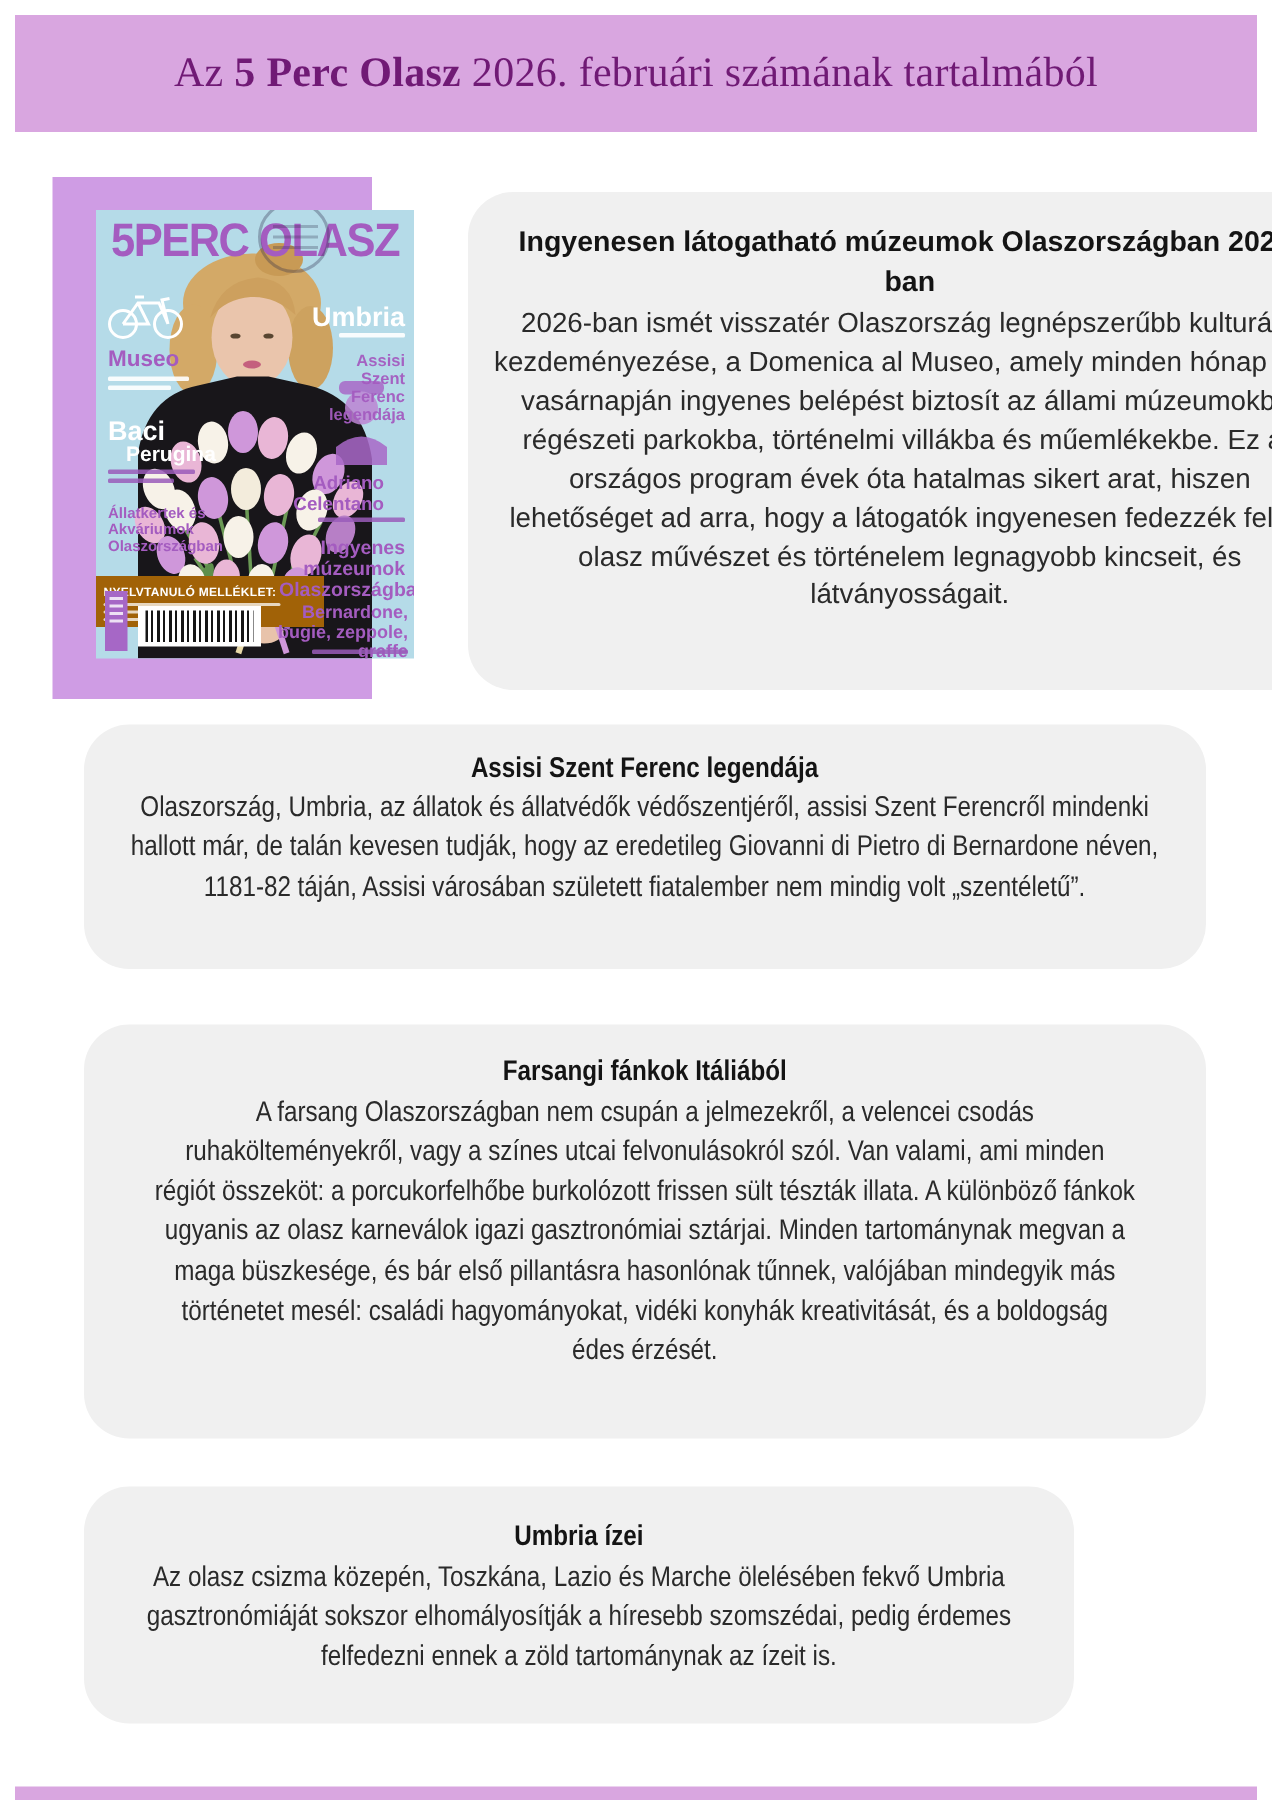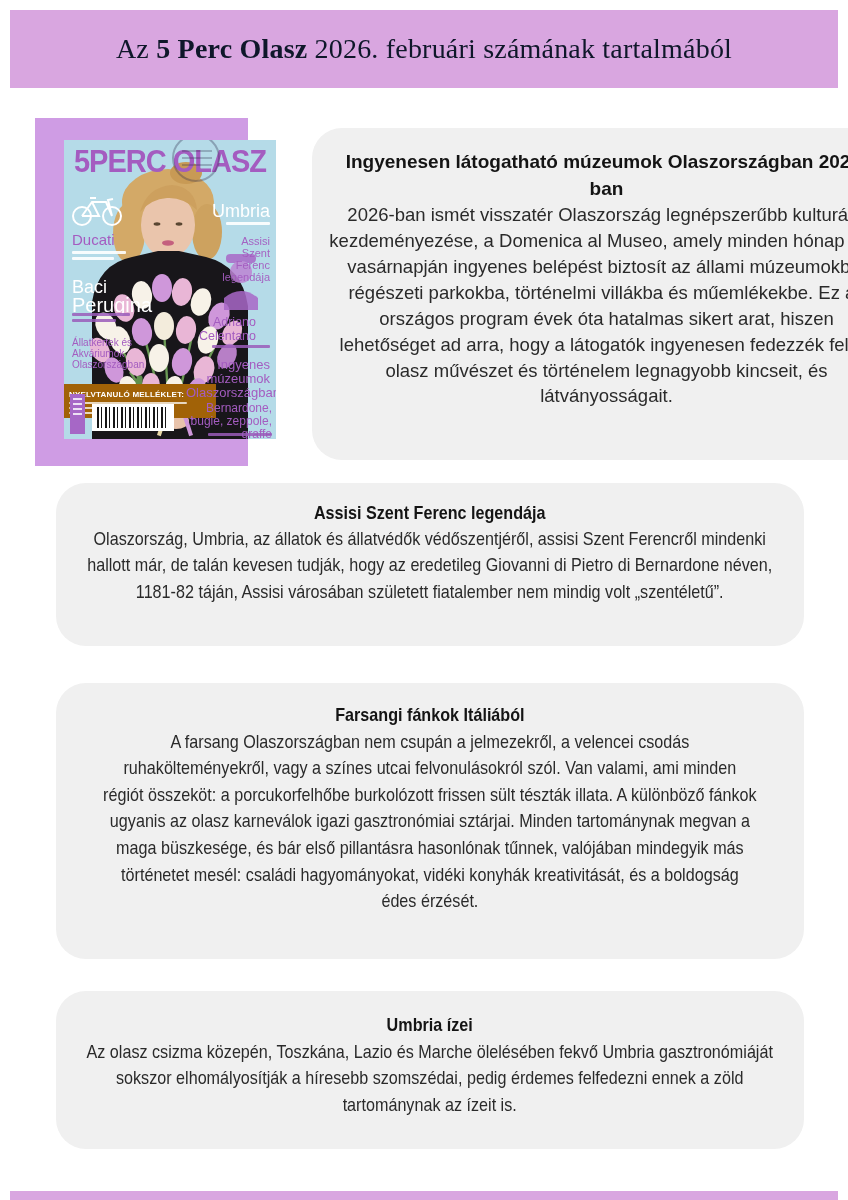--- a/index.html
+++ b/index.html
@@ -7,49 +7,49 @@
     --cover-accent:#a45cc0; --ink:#2b2b2b;
   }
   *{box-sizing:border-box;margin:0;padding:0}
   html,body{width:848px;height:1200px}
   body{position:relative;background:#fff;overflow:hidden;
        font-family:"Liberation Sans",sans-serif;color:var(--ink)}
 
   
   .banner{position:absolute;left:10px;top:10px;width:828px;height:78px;
           background:var(--banner);display:flex;align-items:center;justify-content:center;
-          font-family:"Liberation Serif",serif;font-size:28px;color:#0f172a;letter-spacing:.2px}
+          font-family:"Liberation Serif",serif;font-size:28px;color:#701a75;letter-spacing:.2px}
   .banner b{font-weight:700}
 
   
   .footer-bar{position:absolute;left:10px;right:10px;bottom:0;height:9px;background:var(--banner)}
 
   
   .card{position:absolute;background:var(--card);border-radius:30px;text-align:center;color:#2a2a2a}
   .card h2{font-size:19px;font-weight:700;color:#141414}
   .card p{font-weight:400}
   .card1{left:312px;top:128px;width:589px;height:332px;padding:21px 17px;font-size:18.5px;line-height:1.4}
   .card2{left:56px;top:483px;width:748px;height:163px;padding:17px 30px;font-size:19px;line-height:1.38}
   .card3{left:56px;top:683px;width:748px;height:276px;padding:19px 46px;font-size:19px;line-height:1.4}
-  .card4{left:56px;top:991px;width:748px;height:158px;padding:21px 30px;font-size:19px;line-height:1.4}
+  .card4{left:56px;top:991px;width:660px;height:158px;padding:21px 30px;font-size:19px;line-height:1.4}
   
   .cx{width:117.65%;margin-left:-8.82%;transform:scaleX(.85)}
 
   
   .mag-frame{position:absolute;left:35px;top:118px;width:213px;height:348px;background:var(--frame)}
   .mag{position:absolute;left:29px;top:22px;width:212px;height:299px;background:var(--cover-bg);overflow:hidden}
   .mag .art{position:absolute;inset:0;z-index:1}
   .masthead{position:absolute;top:5px;left:0;right:0;z-index:3;text-align:center;
             font-weight:700;font-size:29px;letter-spacing:-1px;color:var(--cover-accent);
             transform:scaleY(1.08)}
   .postmark{position:absolute;z-index:4;left:108px;top:-6px;width:48px;height:48px;border-radius:50%;
             border:2px solid rgba(45,45,75,.32)}
   .postmark:before{content:"";position:absolute;left:8px;top:14px;width:30px;height:2px;background:rgba(45,45,75,.28);
             box-shadow:0 7px 0 rgba(45,45,75,.28),0 14px 0 rgba(45,45,75,.28)}
-  .lbl{position:absolute;z-index:3;font-weight:400;color:var(--cover-accent);line-height:1.08}
+  .lbl{position:absolute;z-index:3;font-weight:700;color:var(--cover-accent);line-height:1.08}
   .lbl.white{color:#fff}
   .lbl.right{text-align:right}
   .bar{position:absolute;z-index:3;height:3px;background:rgba(255,255,255,.9);border-radius:1px}
   .bar.purple{background:rgba(154,92,186,.85)}
   .supplement{position:absolute;z-index:3;left:0;top:244px;width:152px;height:34px;background:#a16207;padding:6px 5px}
   .supplement .t{font-size:8px;font-weight:700;color:#fff;letter-spacing:.2px}
   .supplement .l{height:2.5px;background:rgba(255,255,255,.75);margin-top:2.5px;border-radius:1px}
   .issue-tag{position:absolute;z-index:3;left:6px;bottom:5px;width:15px;height:40px;background:#a667c6}
   .issue-tag:before{content:"";position:absolute;left:3px;top:4px;width:9px;height:2px;background:rgba(255,255,255,.8);
             box-shadow:0 5px 0 rgba(255,255,255,.8),0 10px 0 rgba(255,255,255,.8),0 15px 0 rgba(255,255,255,.8)}
@@ -140,25 +140,25 @@
       <g opacity="0.85">
         <rect x="162" y="114" width="30" height="9" rx="4" fill="#a968c8"></rect>
         <circle cx="177" cy="132" r="11" fill="#bd85d4"></circle>
         <path d="M160,158 Q177,144 194,158 L194,170 L160,170 Z" fill="#a968c8"></path>
       </g>
     </svg>
 
     <div class="masthead">5PERC OLASZ</div>
     <div class="postmark"></div>
 
-    <div class="lbl" style="left:8px;top:92px;font-size:15px">Ducati</div>
+    <div class="lbl" style="left:8px;top:92px;font-size:15px">Museo</div>
     <div class="bar" style="left:8px;top:111px;width:54px"></div>
     <div class="bar" style="left:8px;top:117px;width:42px"></div>
     <div class="lbl white" style="left:8px;top:138px;font-size:18px">Baci</div>
-    <div class="lbl white" style="left:8px;top:155px;font-size:20px">Perugina</div>
+    <div class="lbl white" style="left:20px;top:155px;font-size:14px">Perugina</div>
     <div class="bar purple" style="left:8px;top:173px;width:58px"></div>
     <div class="bar purple" style="left:8px;top:179px;width:44px"></div>
     <div class="lbl" style="left:8px;top:198px;width:92px;font-size:10px">Állatkertek és Akváriumok Olaszországban</div>
     <div class="supplement">
       <div class="t">NYELVTANULÓ MELLÉKLET:</div>
       <div class="l" style="width:118px"></div>
       <div class="l" style="width:96px"></div>
       <div class="l" style="width:74px"></div>
     </div>
     <div class="issue-tag"></div>

